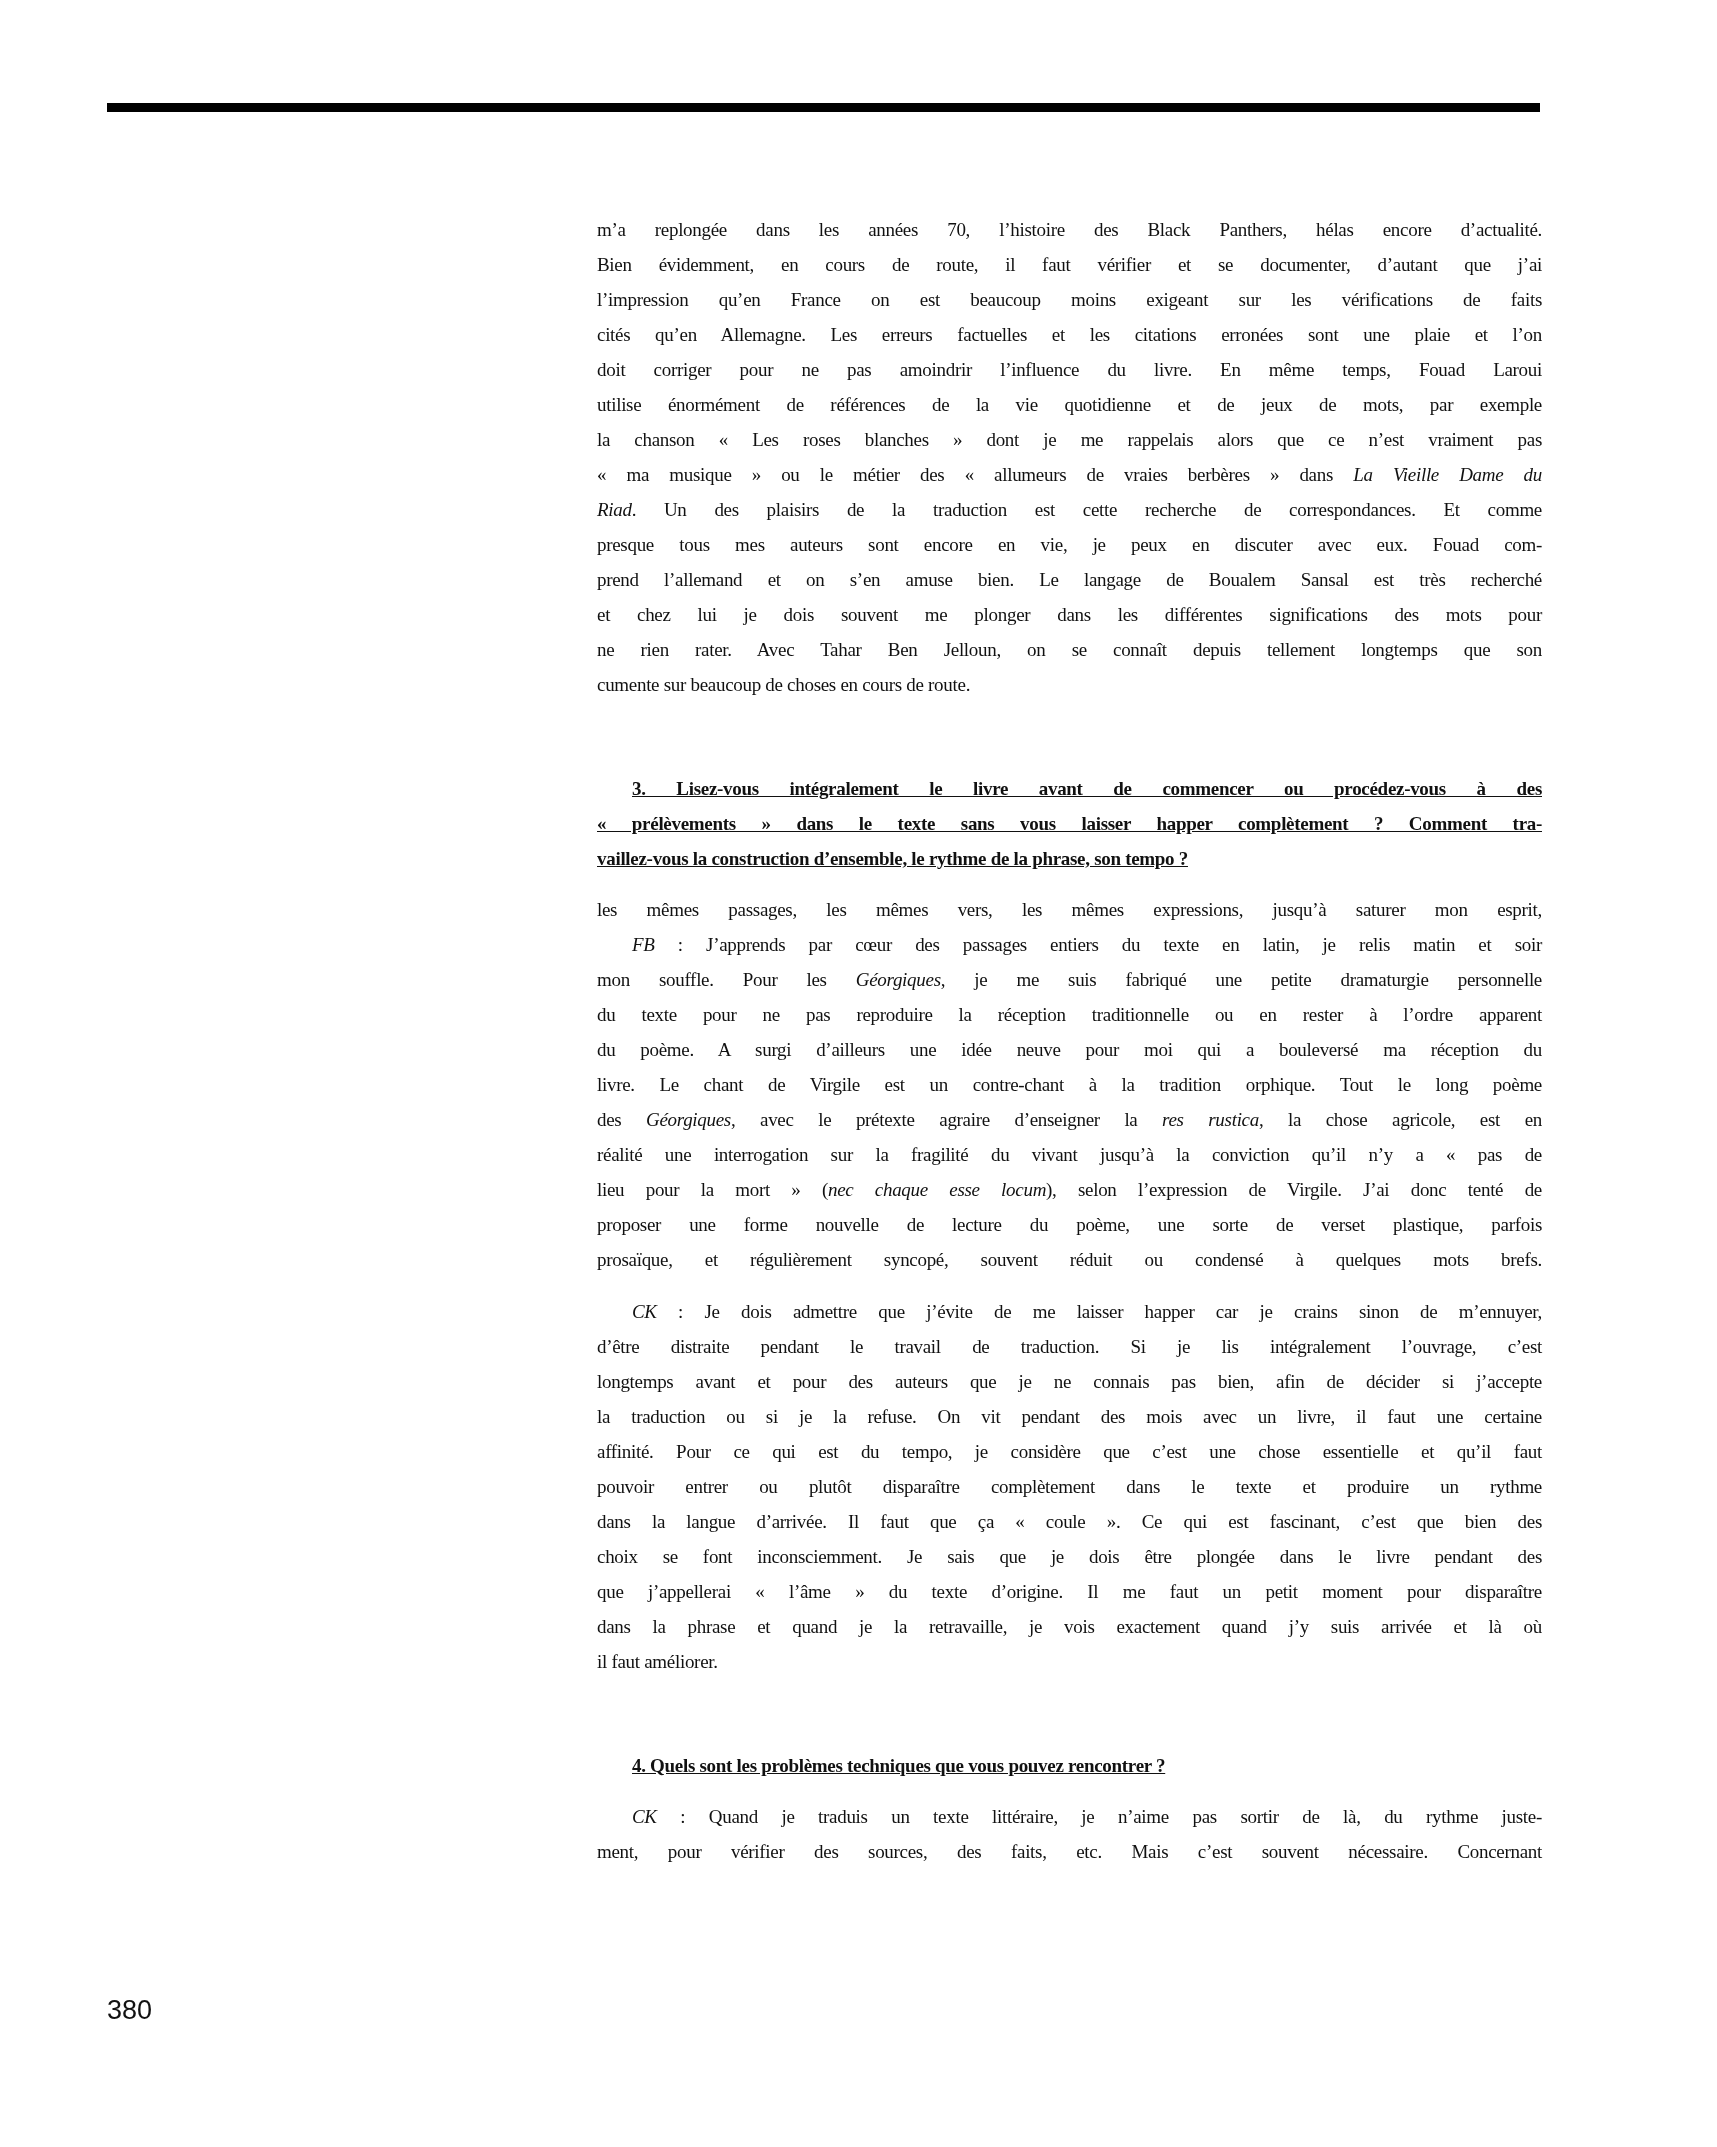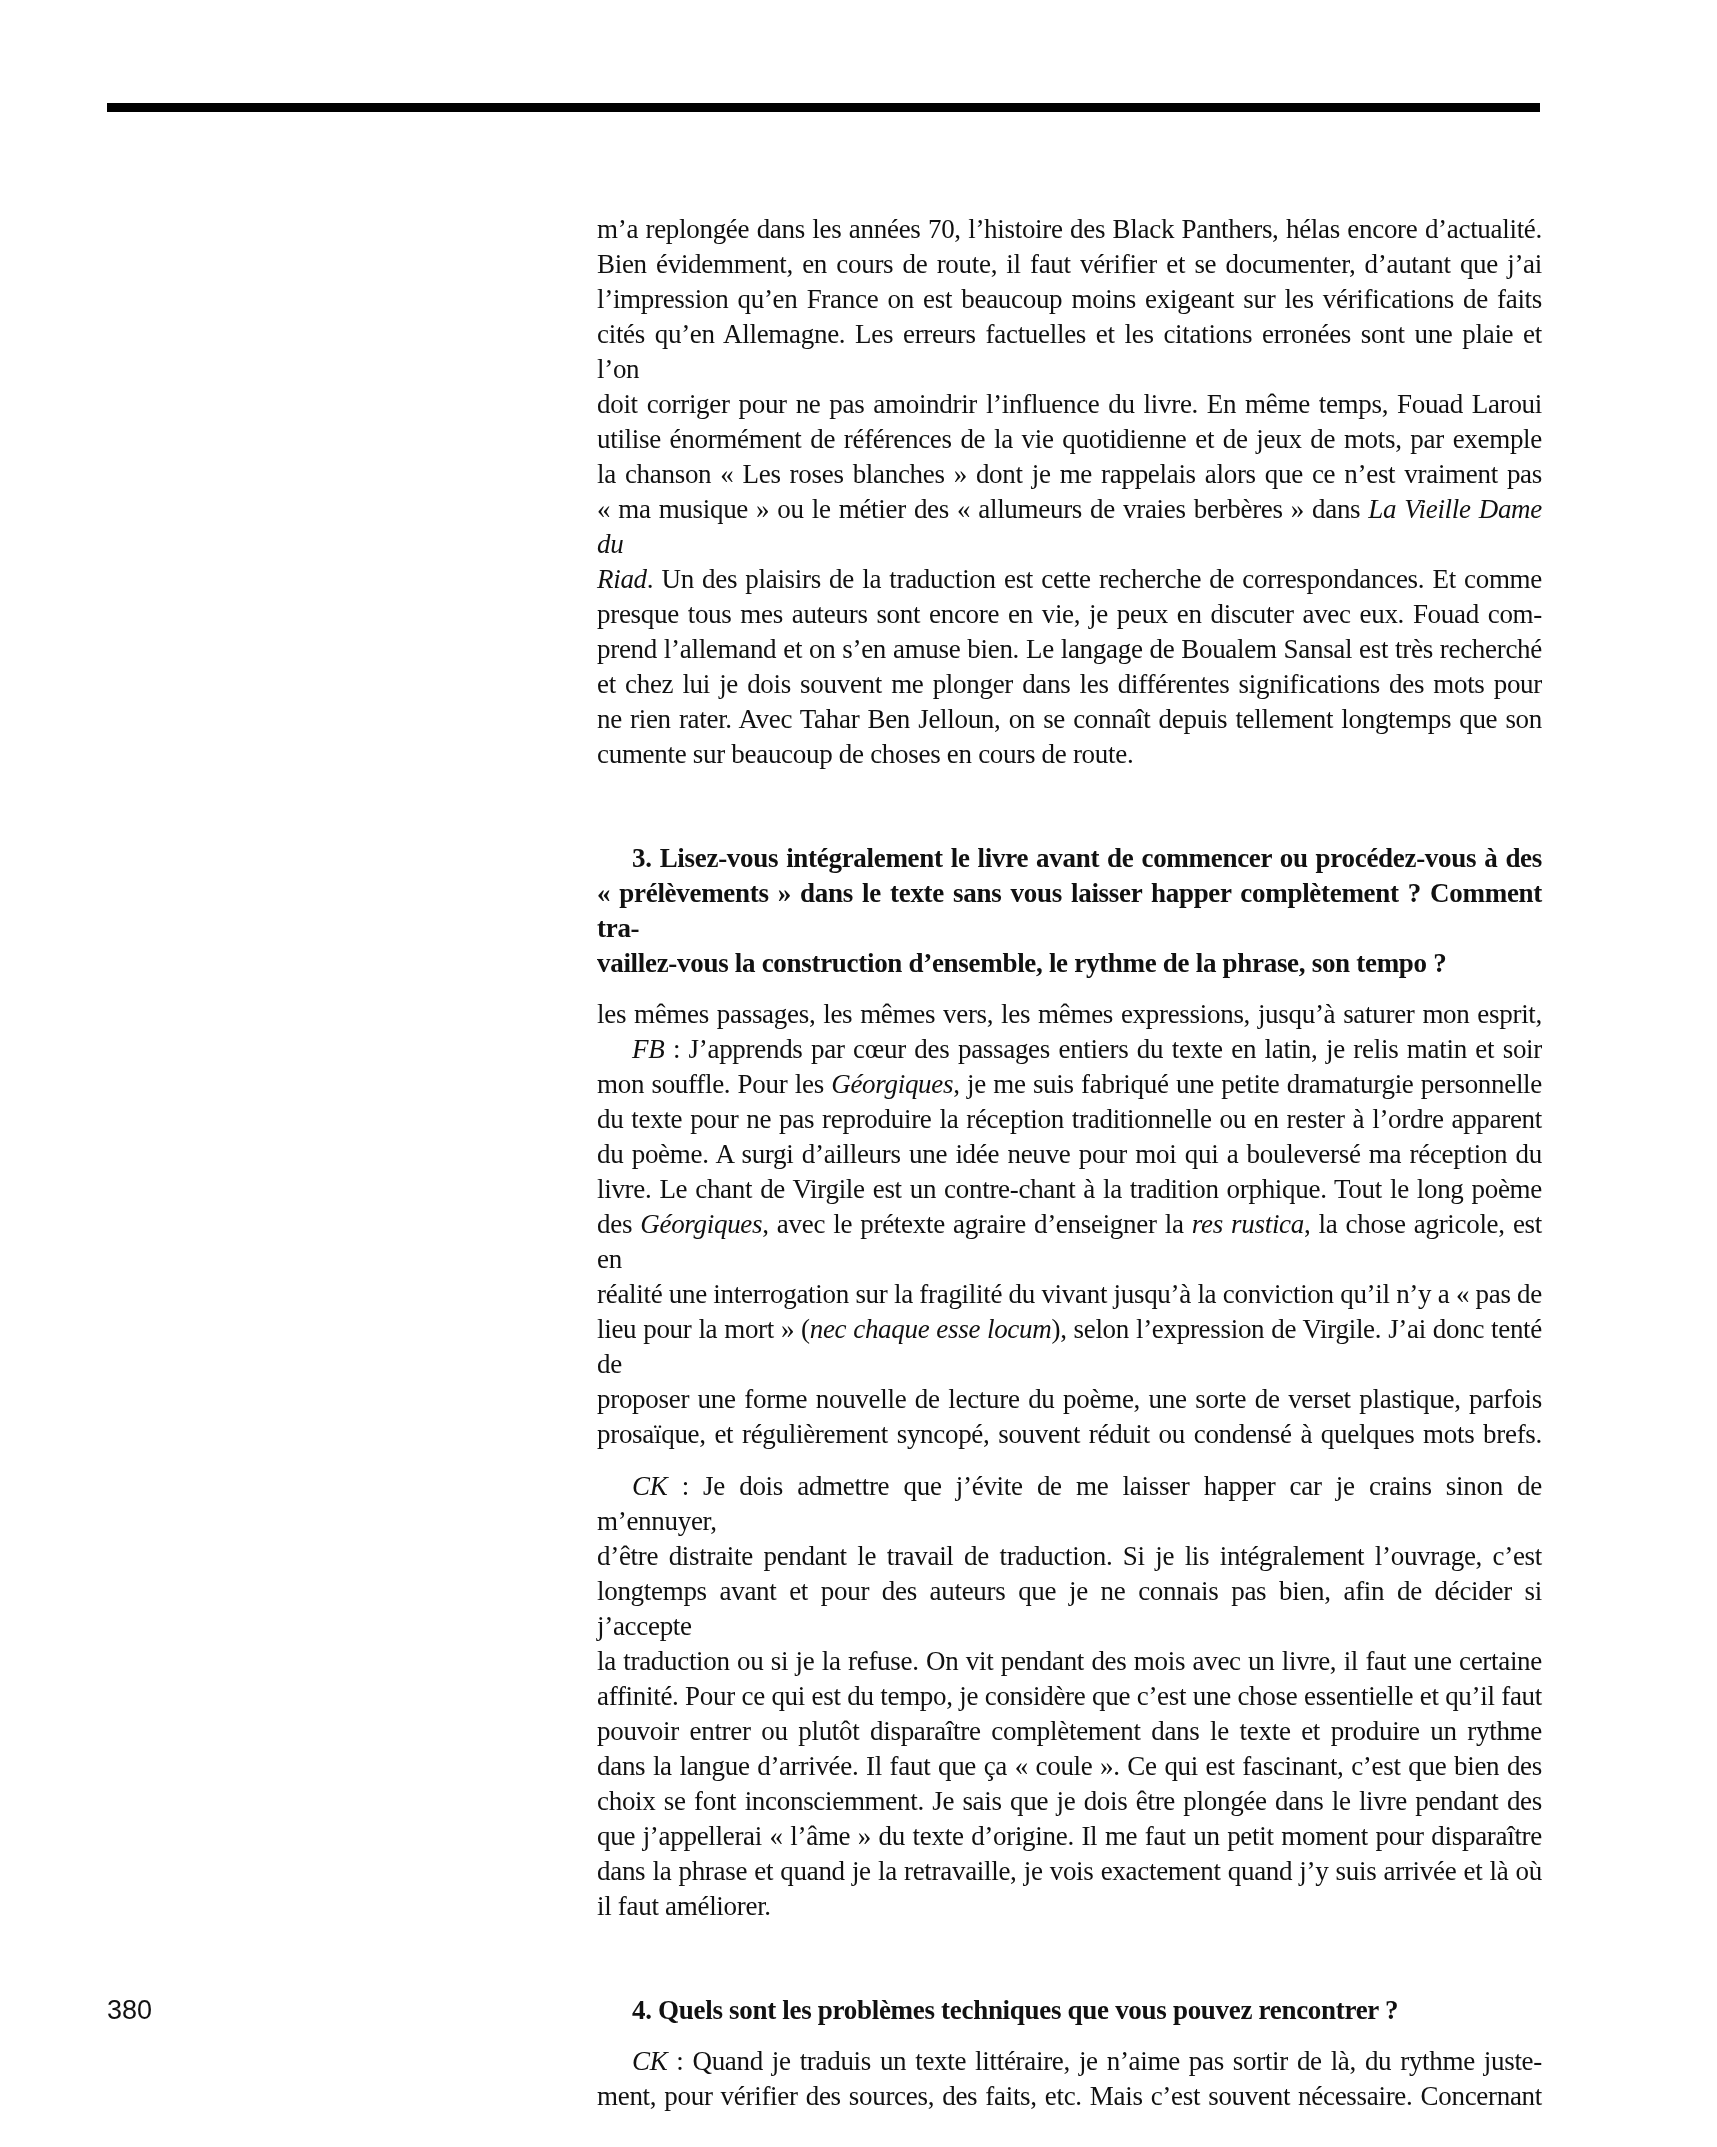--- a/index.html
+++ b/index.html
@@ -21,27 +21,27 @@
     width: 1433px;
     height: 9.1px;
     background: #000000;
   }
   .text-block {
     position: absolute;
     left: 597px;
     top: 212px;
     width: 945px;
     font-family: "Liberation Serif", "DejaVu Serif", serif;
-    font-size: 27px;
+    font-size: 19px;
     letter-spacing: -0.3px;
     color: #111111;
   }
   .block { margin: 0; }
   .block.para { margin-top: 16.4px; }
-  .block.heading { margin-top: 69px; }
+  .block.heading { margin-top: 69px; text-decoration: underline; }
   .block.first { margin-top: 0; }
   .heading .line { font-weight: 700; }
   .line {
     line-height: 35px;
     text-align: justify;
     text-align-last: justify;
   }
   .line.last { text-align-last: left; }
   .line.indent { text-indent: 35px; }
   .it { font-style: italic; }

